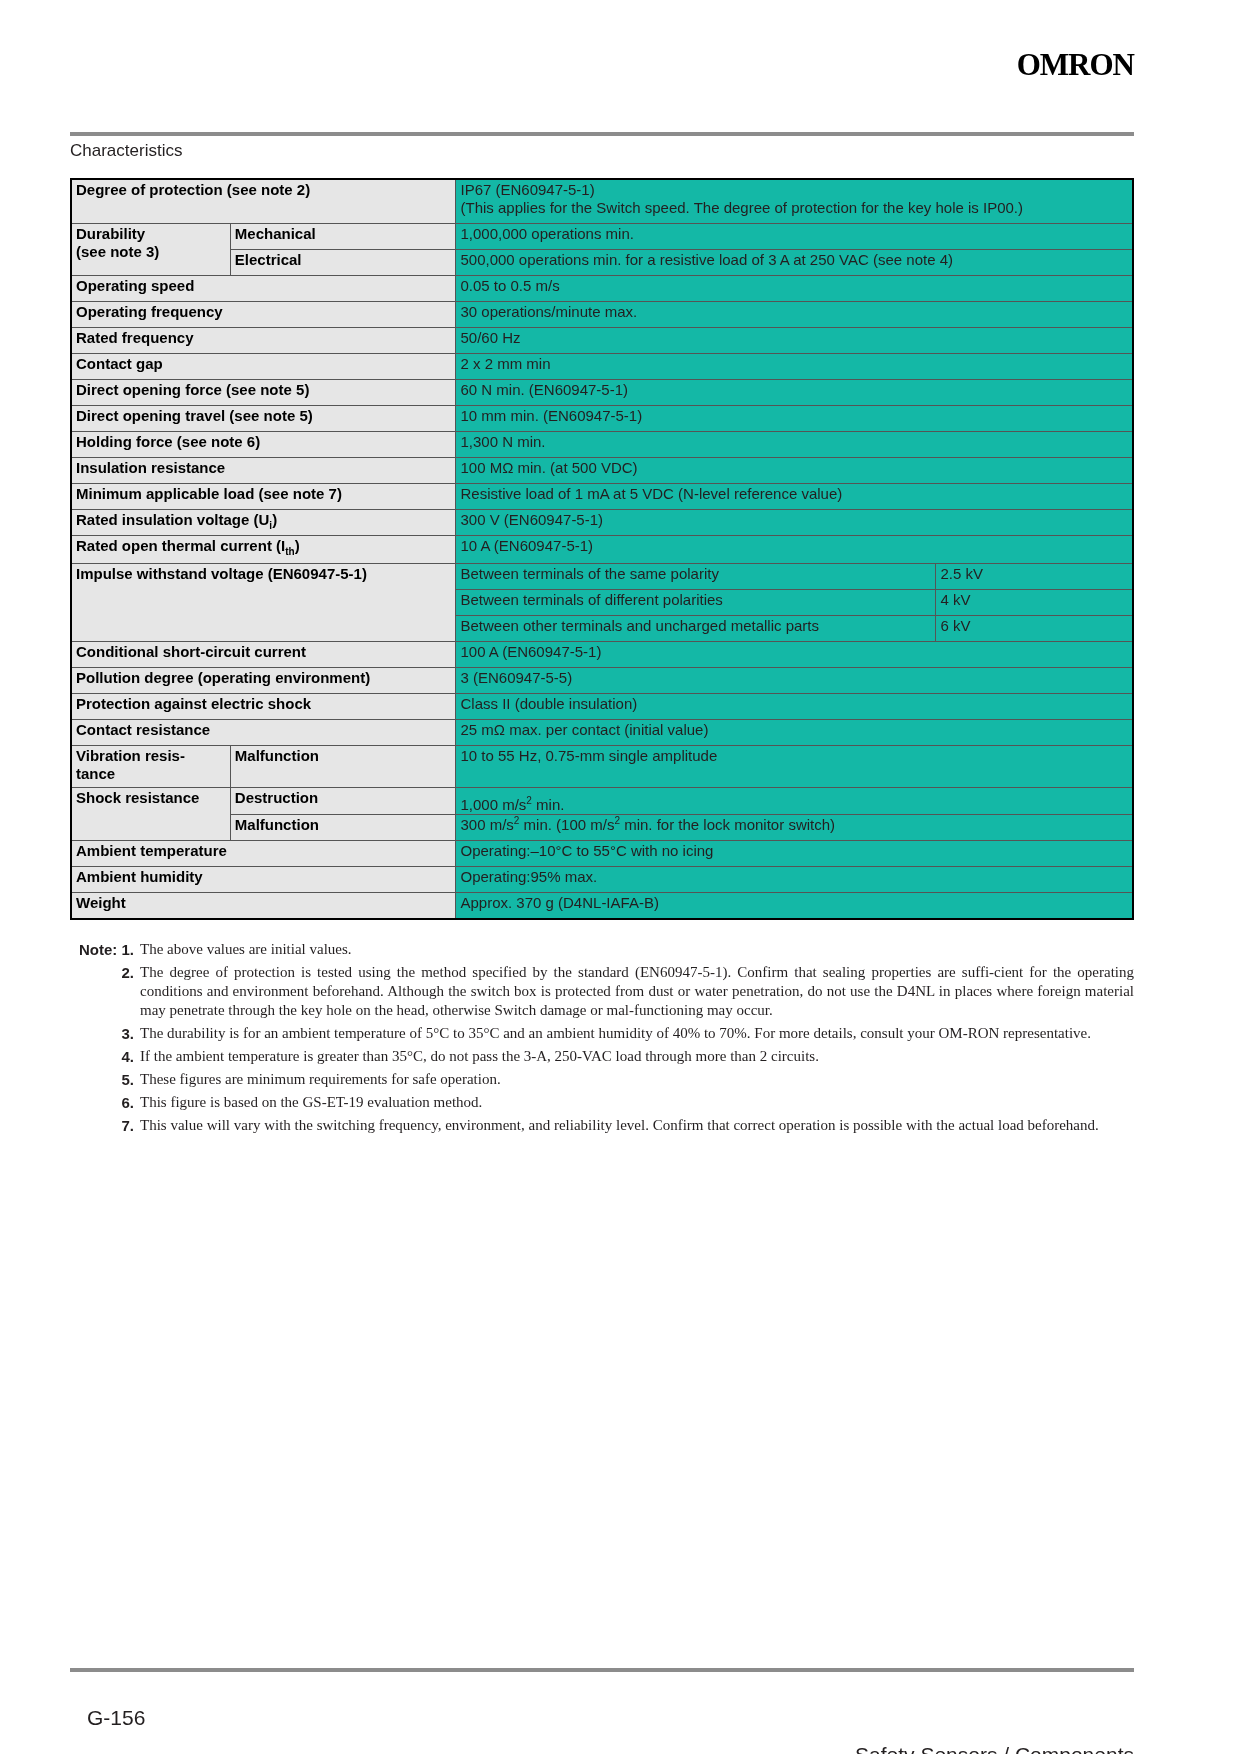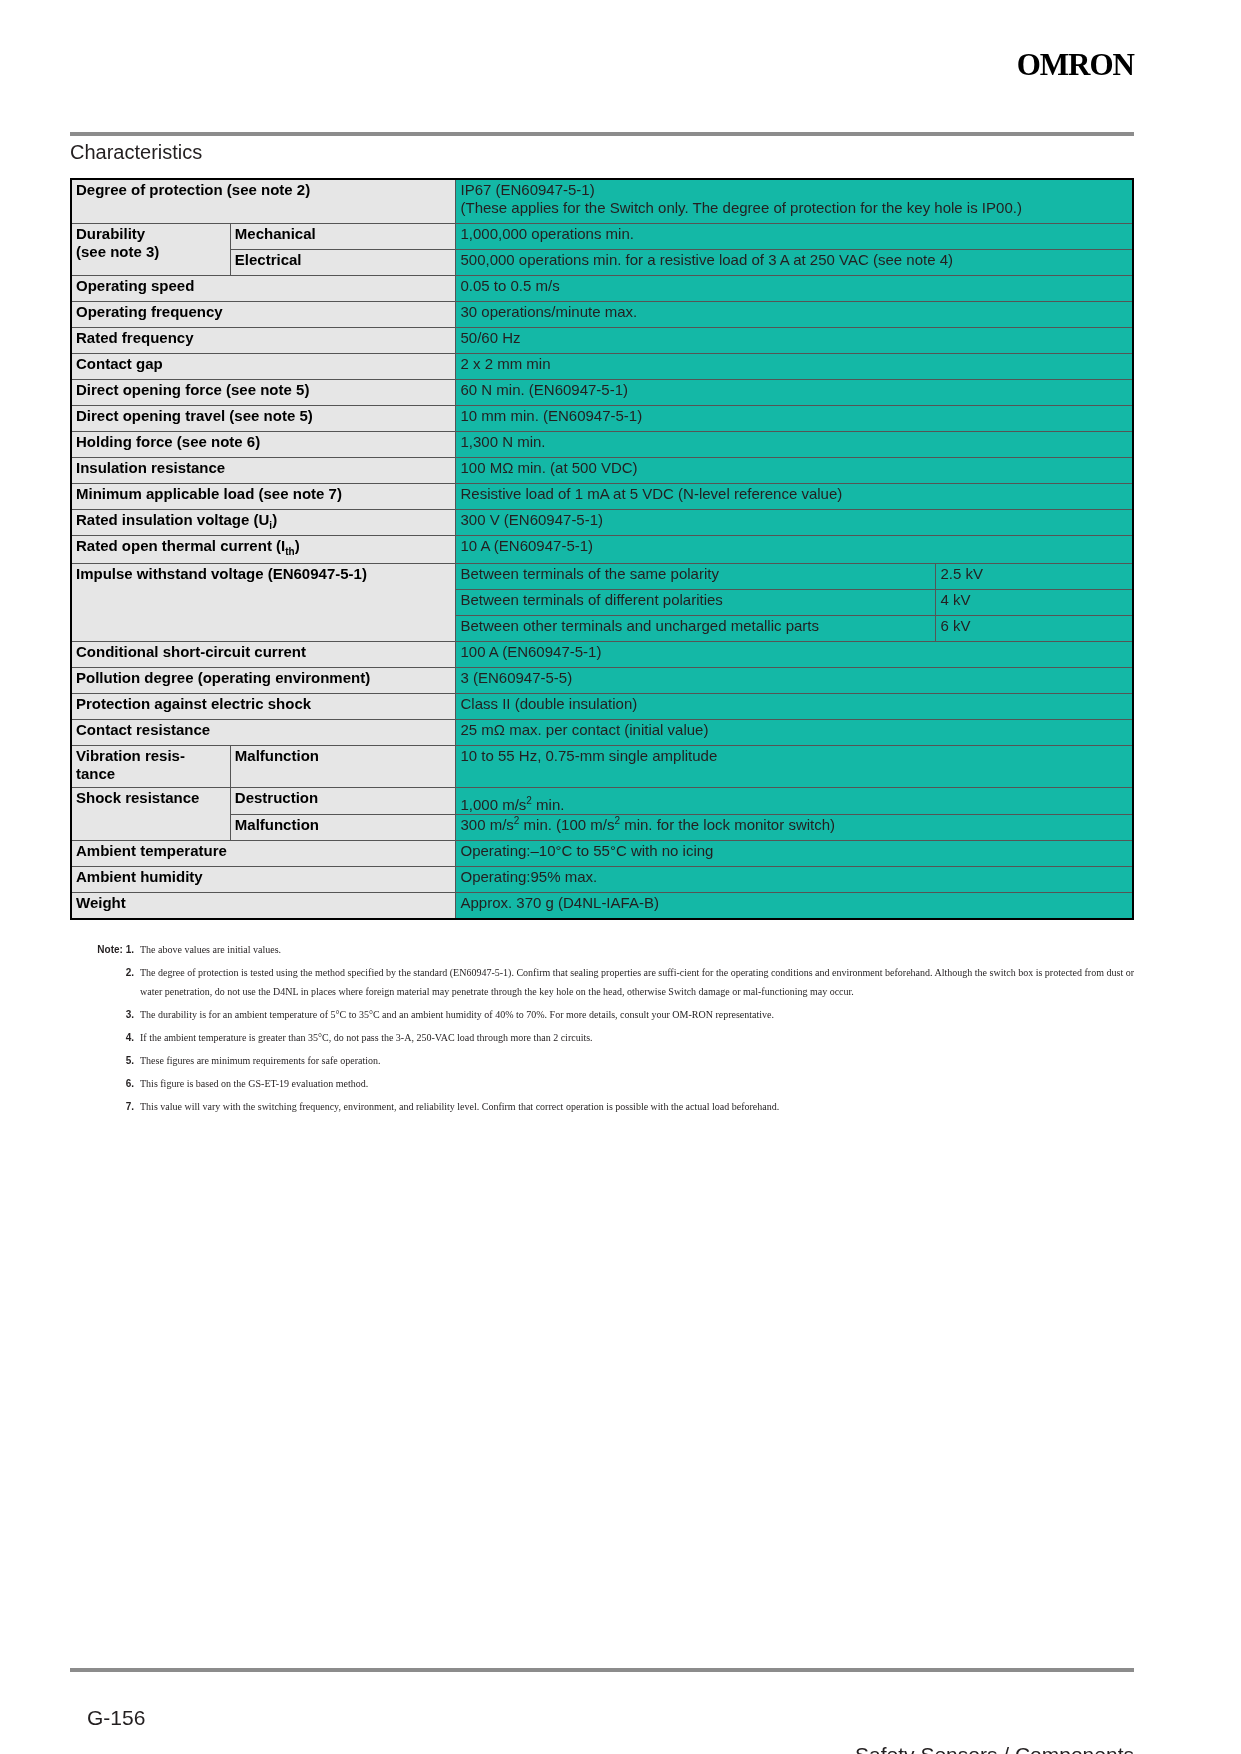--- a/index.html
+++ b/index.html
@@ -4,30 +4,30 @@
 <style>
   html, body { margin:0; padding:0; background:#ffffff; }
   body { width:1241px; height:1754px; position:relative; overflow:hidden;
          font-family:"Liberation Sans", sans-serif; color:#231f20; }
   .logo { position:absolute; left:1010px; top:48px; width:124px; height:34px;
           font-family:Liberation Serif, serif; font-weight:bold; font-size:31px;
           letter-spacing:-1px; color:#000; text-align:right; line-height:34px; }
   .rule { position:absolute; left:70px; width:1064px; height:4px; background:#8c8c8c; }
   .rule.top { top:132px; }
   .rule.bottom { top:1668px; }
-  .section-title { position:absolute; left:70px; top:141px; font-size:20px; color:#231f20;text-align:center; }
+  .section-title { position:absolute; left:70px; top:141px; font-size:17px; color:#231f20;text-align:center; }
   table.spec { position:absolute; left:70px; top:178px; width:1064px;
                border-collapse:collapse; border:2px solid #000; font-size:15px; }
   table.spec td { border:1px solid #555; padding:1px 3px 0 4px; vertical-align:top;
                   line-height:18px; height:24px; }
   td.lbl { background:#e6e6e6; font-weight:bold; color:#000; }
   td.val { background:#14b8a6;margin-left:7px; }
   .c1 { width:156px; } .c2 { width:221px; } .c3 { width:470px; } .c4 { width:193px; }
   sub, sup { font-size:10px; line-height:0; }
-  .notes { position:absolute; left:70px; top:940px; width:1064px; font-size:10px; line-height:19px; }
+  .notes { position:absolute; left:70px; top:940px; width:1064px; font-size:15px; line-height:19px; }
   .note { display:flex; margin-bottom:4px; }
   .note .num { width:70px; flex:none; font-weight:bold; text-align:right; padding-right:6px; box-sizing:border-box; }
   .note .txt { flex:1; text-align:justify;font-family:Liberation Serif, serif; }
   .footer-left { position:absolute; left:87px; top:1698px; font-size:21px;margin-top:8px; }
   .footer-right { position:absolute; right:107px; top:1698px; font-size:21px;margin-top:45px; }
 </style>
 </head>
 <body>
 
 <div class="logo">OMRON</div>
@@ -39,21 +39,21 @@
       <col class="c1">
       <col class="c2">
       <col class="c3">
       <col class="c4">
     </colgroup>
   <tbody>
       <tr style="height:44px">
     <td class="lbl" colspan="2">Degree of protection (see note 2)</td>
     <td class="val" colspan="2">
       <div>IP67 (EN60947-5-1)</div>
-      <div>(These applies for the Switch only. The degree of protection for the key hole is IP00.)</div>
+      <div>(This applies for the Switch speed. The degree of protection for the key hole is IP00.)</div>
     </td>
   </tr>
   <tr>
     <td class="lbl" rowspan="2">
       <div>Durability</div>
       <div>(see note 3)</div>
     </td>
     <td class="lbl">Mechanical</td>
     <td class="val" colspan="2">1,000,000 operations min.</td>
   </tr>

